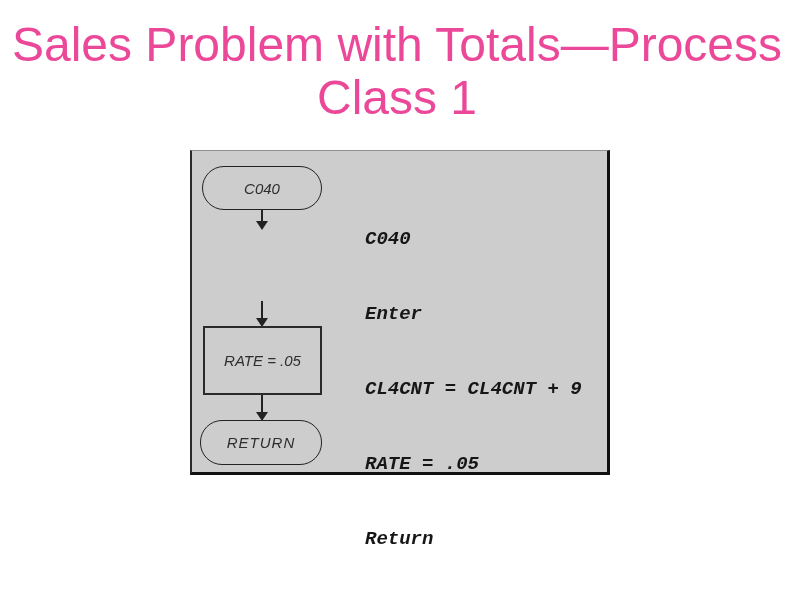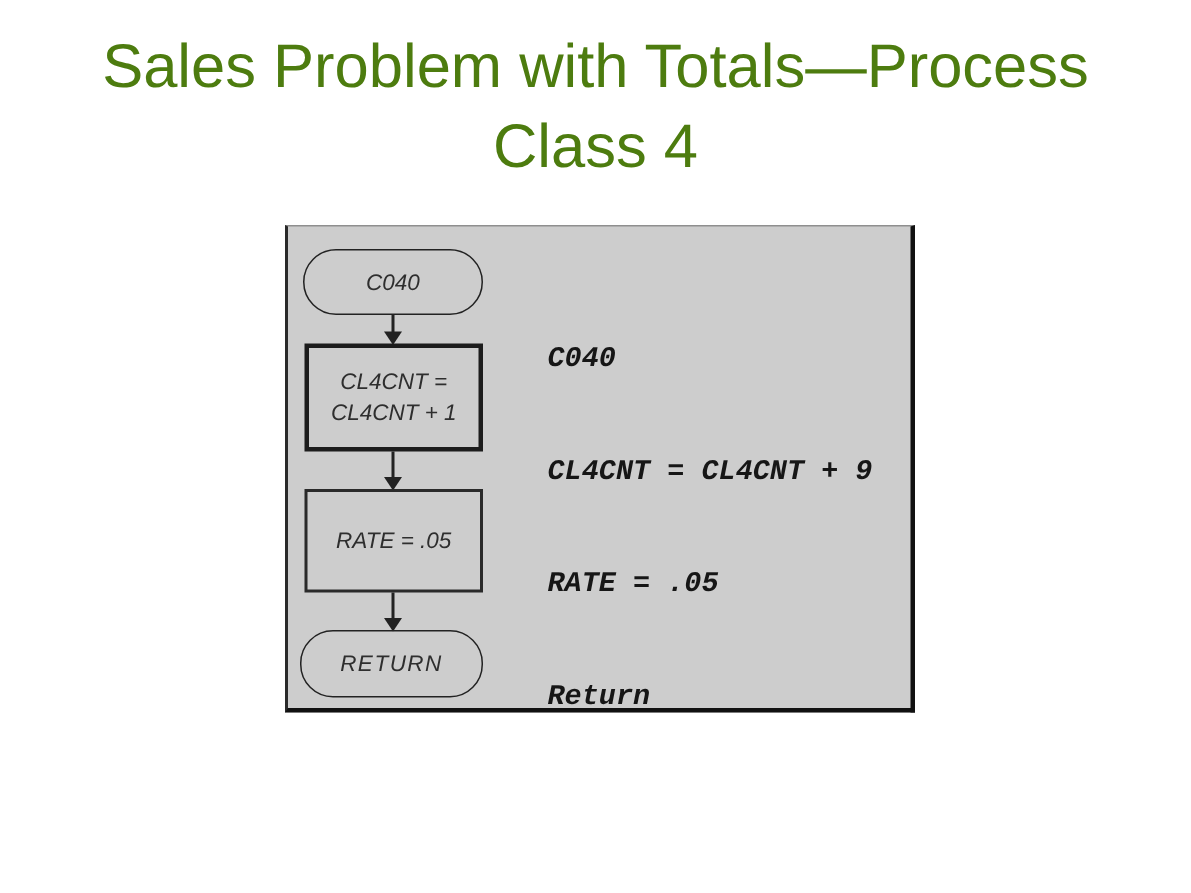--- a/index.html
+++ b/index.html
@@ -17,24 +17,24 @@
     height: 595px;
     background: #ffffff;
   }
   .title {
     position: absolute;
     top: 18px;
     left: 0;
     width: 794px;
     margin: 0;
     text-align: center;
-    font-size: 41px;
+    font-size: 48px;
     font-weight: 400;
     line-height: 53px;
-    color: #4d7c0f;
+    color: #ec4899;
     letter-spacing: 0px;
   }
   .panel {
     position: absolute;
     left: 190px;
     top: 150px;
     width: 420px;
     height: 325px;
     box-sizing: border-box;
     background: #cdcdcd;
@@ -93,53 +93,50 @@
     line-height: 25px;
     color: #161616;
     white-space: pre;
   }
 </style>
 </head>
 <body>
 
 <div class="slide">
 
-  <h1 class="title"><span>Sales Problem with Totals—Process</span><br><span>Class 4</span></h1>
+  <h1 class="title"><span>Sales Problem with Totals—Process</span><br><span>Class 1</span></h1>
 
   <div class="panel">
 
     <div class="flowchart">
 
       <div class="node oval oval-start">
         <span>C040</span>
       </div>
 
       <div class="arrow arrow1"></div>
 
-      <div class="node rect1">
-        <div>CL4CNT =</div>
-        <div>CL4CNT + 1</div>
-      </div>
 
       <div class="arrow arrow2"></div>
 
       <div class="node rect2">
         <div>RATE = .05</div>
       </div>
 
       <div class="arrow arrow3"></div>
 
       <div class="node oval oval-end">
         <span>RETURN</span>
       </div>
 
     </div>
 
     <div class="code">
       <div class="code-line">C040</div>
+      <div class="code-line">Enter</div>
       <div class="code-line">CL4CNT = CL4CNT + 9</div>
       <div class="code-line">RATE = .05</div>
       <div class="code-line">Return</div>
     </div>
 
   </div>
 
 </div>
 
 </body></html>

